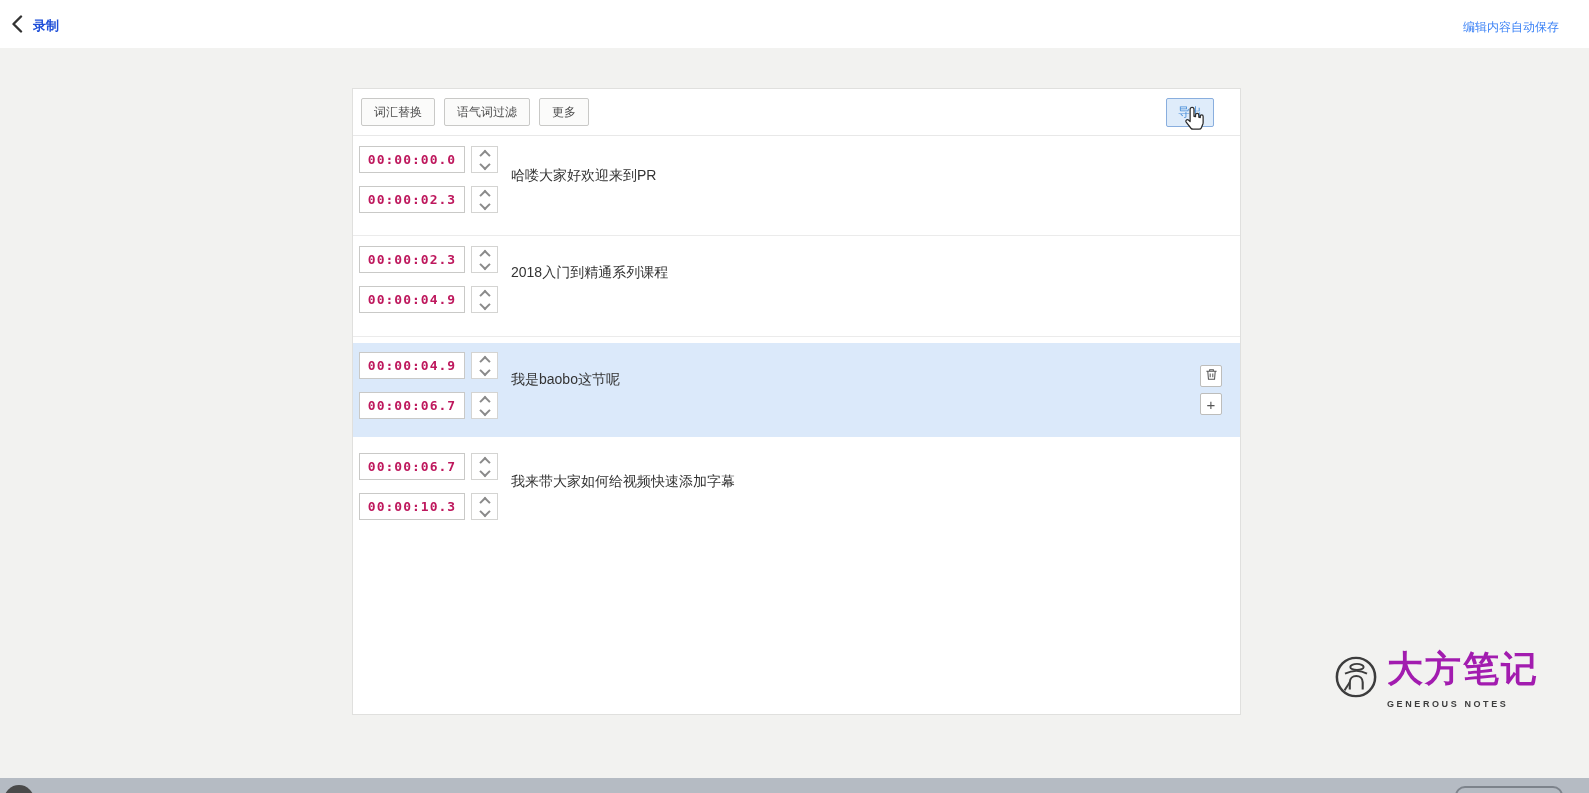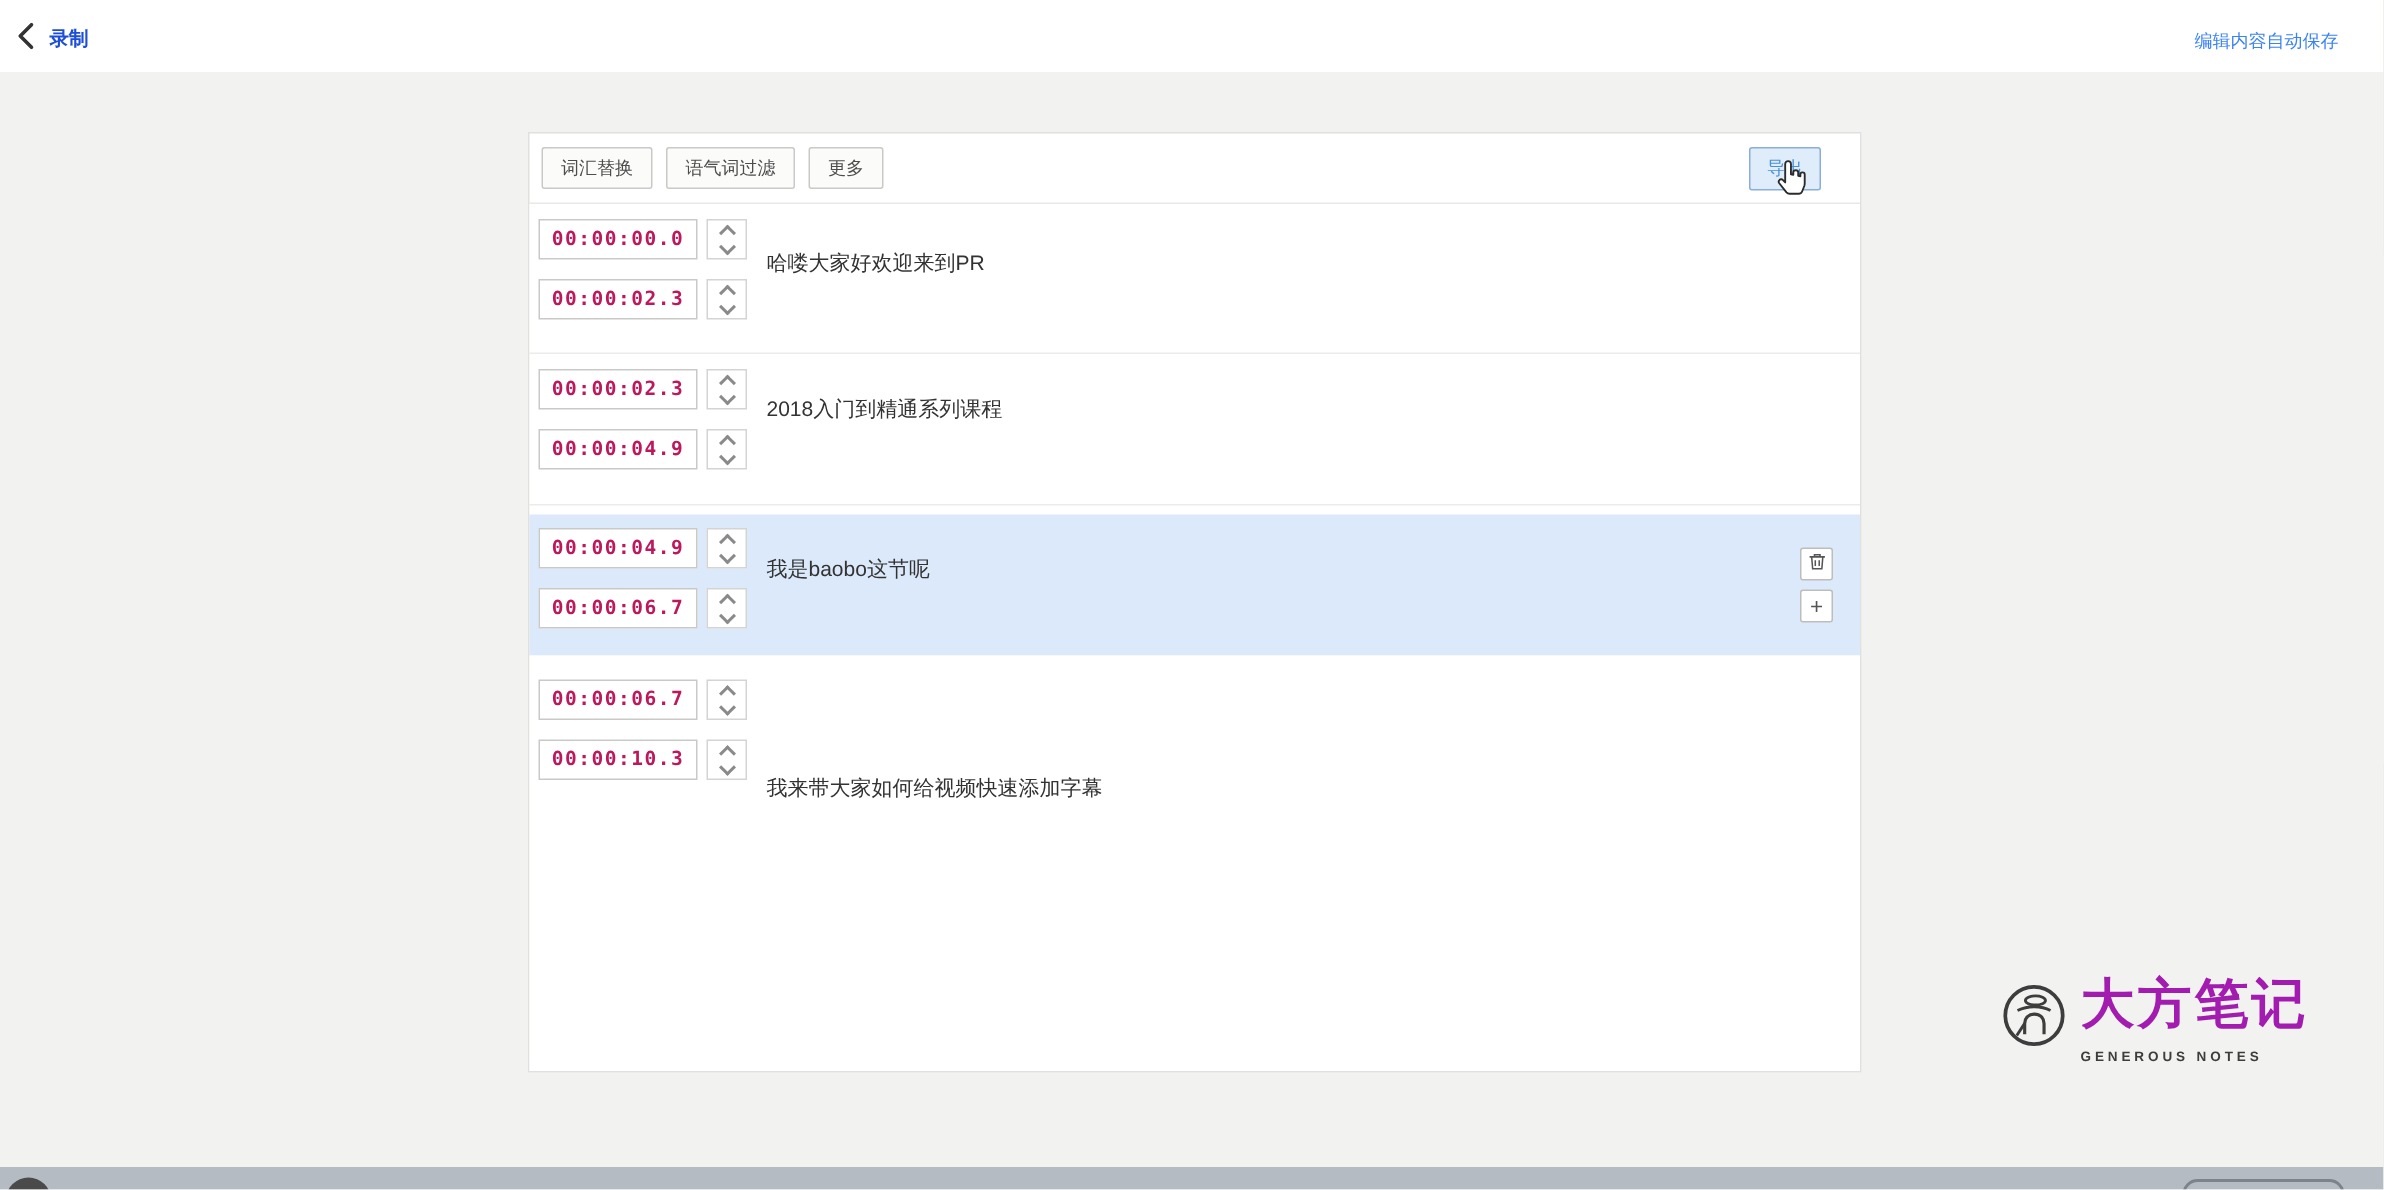--- a/index.html
+++ b/index.html
@@ -46,21 +46,21 @@
                 font-weight:bold; color:#be185d; text-align:center; letter-spacing:1px; }
   .stepper { width:27px; height:27px; margin-left:6px; border:1px solid #d4d4d2; background:#fff;
              display:flex; flex-direction:column; align-items:center; justify-content:center; gap:4px; }
   .chev { width:8px; height:8px; border-left:2px solid #8a8a8a; border-top:2px solid #8a8a8a;
           cursor:pointer; }
   .chev.up { transform:rotate(45deg) translate(1px,1px); }
   .chev.down { transform:rotate(225deg) translate(1px,1px); }
 
   .sub-text { position:absolute; left:158px; top:28px; font-size:14px; color:#333; cursor:text; }
   .row.h100 .sub-text { top:31px; }
-  .row.last .sub-text { top:36px;margin-top:44px; }
+  .row.last .sub-text { top:36px; }
 
   .row-actions { position:absolute; right:18px; top:22px; display:flex; flex-direction:column; gap:6px; }
   .act-btn { width:22px; height:22px; background:#fff; border:1px solid #bdbdbb; border-radius:2px;
              display:flex; align-items:center; justify-content:center; cursor:pointer; padding:0; }
   .act-btn .plus { font-size:15px; color:#555; line-height:1; font-family:"Liberation Sans",sans-serif; }
 
   
   .watermark { position:absolute; left:1334px; top:650px; display:flex; align-items:center; gap:9px; }
   .wm-text .cn { font-size:36px; font-weight:700; color:#a21caf; letter-spacing:2px; line-height:1.05; }
   .wm-text .en { font-size:9px; font-weight:bold; color:#3d3d3d; letter-spacing:2.6px; margin-top:11px; }

